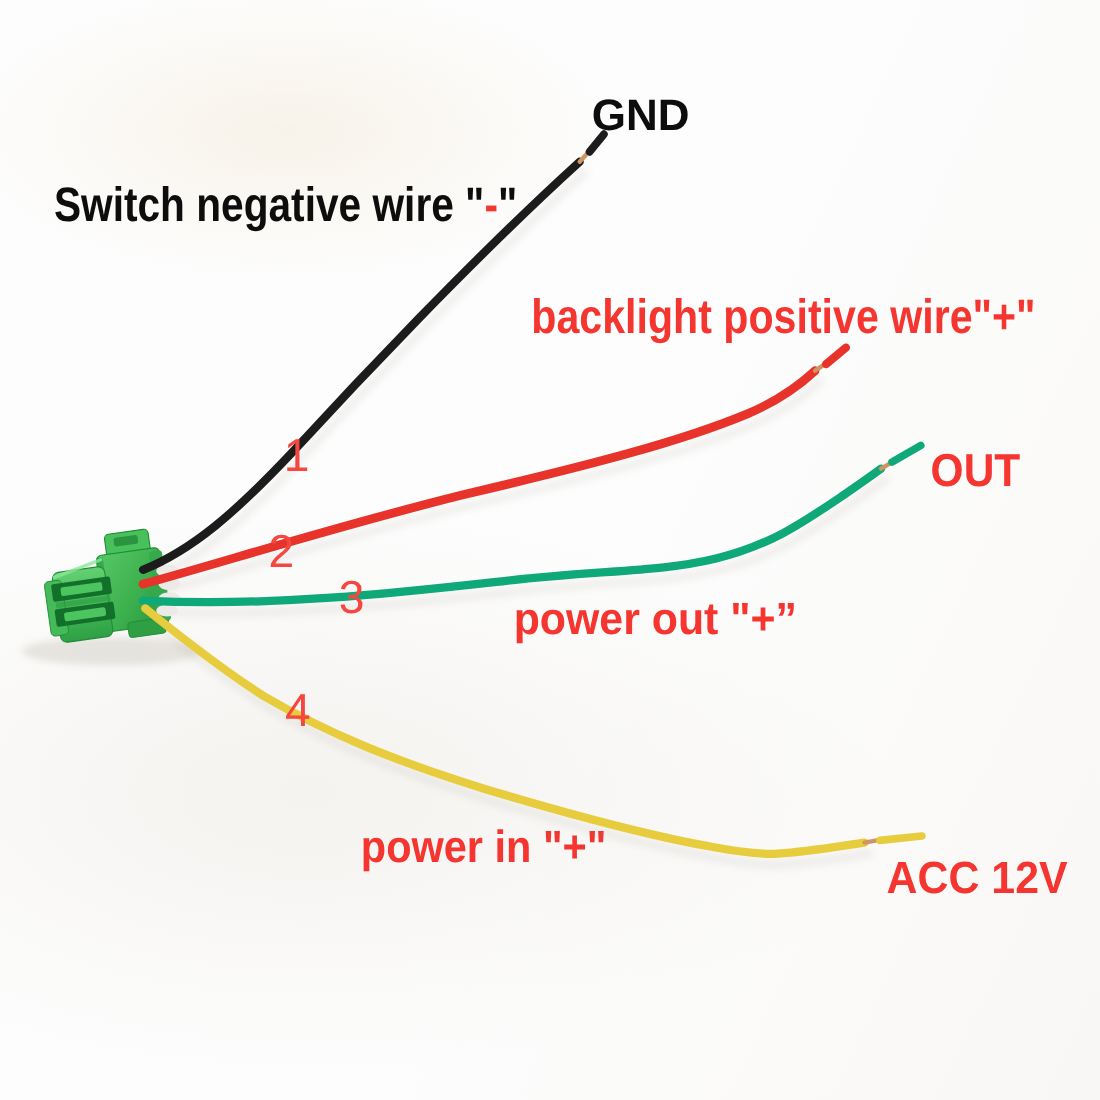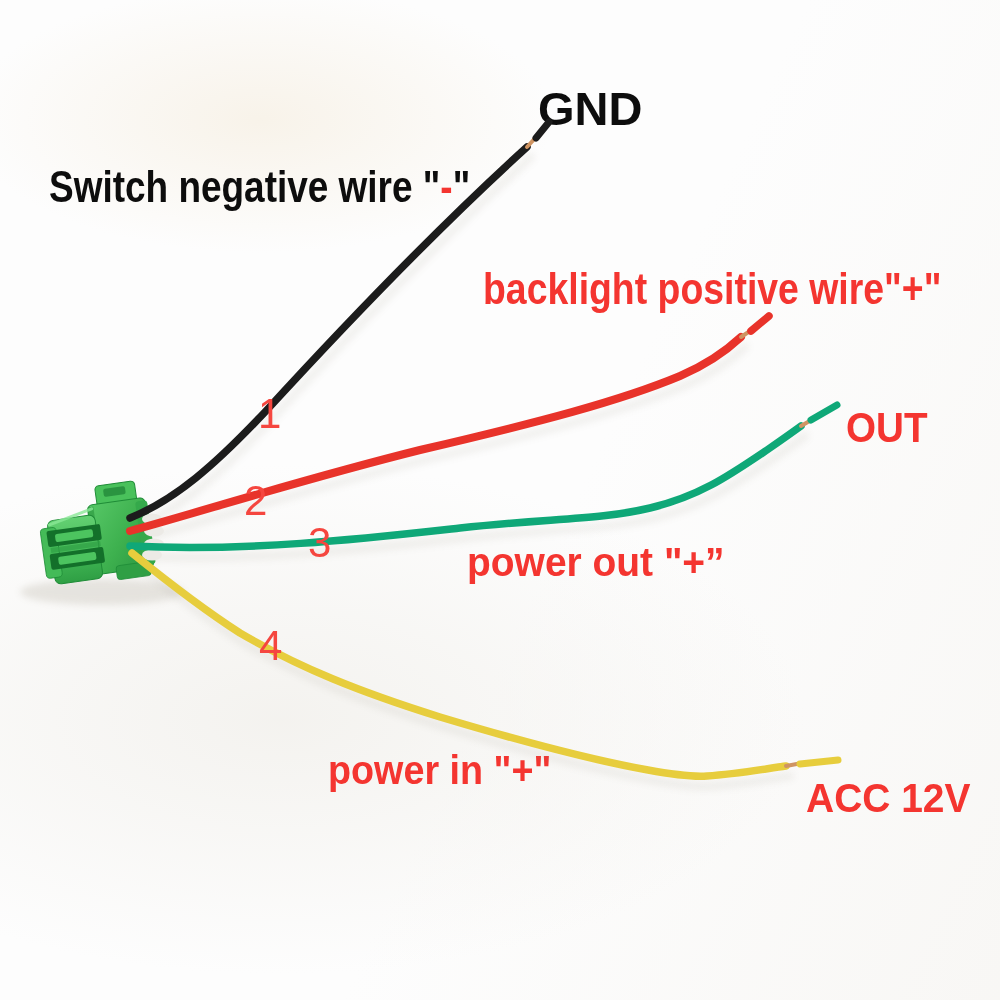--- a/index.html
+++ b/index.html
@@ -27,21 +27,21 @@
     position:absolute;z-index:10;line-height:1;font-weight:400;
     font-size:42px;color:var(--number-red,#f5463f);
   }
   .sign-red{color:var(--text-red,#f43530);}
 </style>
 </head>
 <body>
 
 <div class="stage">
 
-  <div class="lbl" style="left:538px;top:85px;font-size:47px;">GND</div>
+  <div class="lbl" style="left:538px;top:85px;font-size:40px;">GND</div>
 
   <div class="lbl" style="left:49px;top:165px;font-size:44px;transform:scaleX(0.84);">
     <span>Switch negative wire "</span><span class="sign-red">-</span><span>"</span>
   </div>
 
   <div class="lbl red" style="left:483px;top:267px;font-size:44px;transform:scaleX(0.85);">backlight positive wire"+"</div>
 
   <div class="lbl red" style="left:846px;top:407px;font-size:42px;transform:scaleX(0.92);">OUT</div>
 
   <div class="lbl red" style="left:467px;top:542px;font-size:41px;transform:scaleX(0.95);">power out "+”</div>

